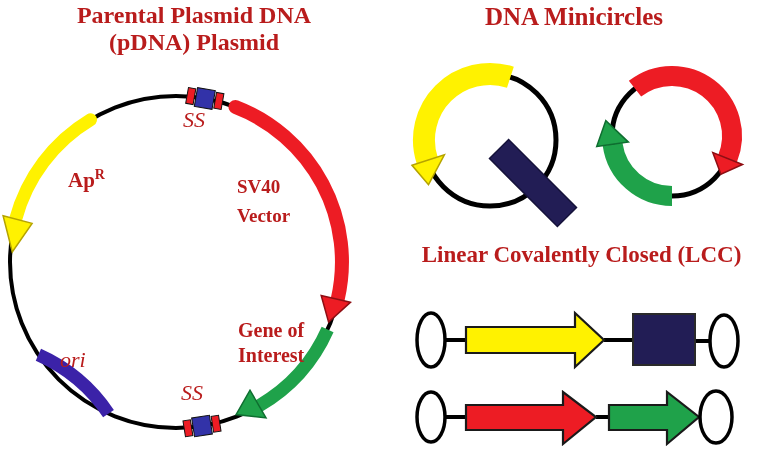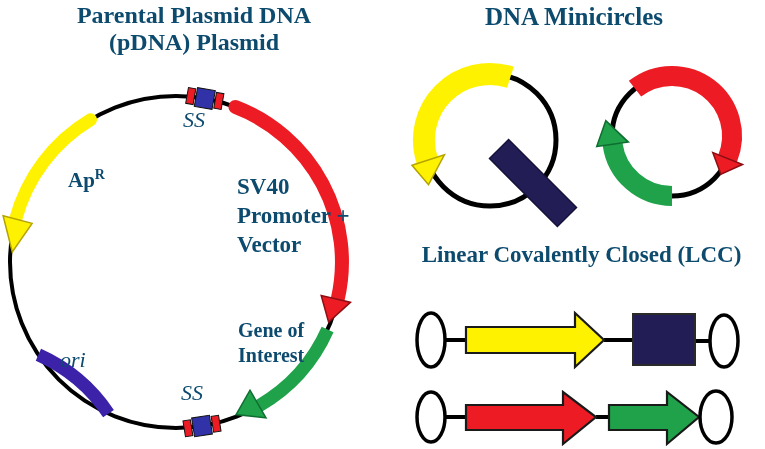--- a/index.html
+++ b/index.html
@@ -1,26 +1,26 @@
 <!DOCTYPE html>
 <html><head>
 <meta charset="utf-8">
 <style>
   html,body{margin:0;padding:0;}
   body{width:765px;height:449px;background:#ffffff;position:relative;overflow:hidden;
        font-family:"Liberation Serif","DejaVu Serif",serif;}
   #canvas{position:absolute;left:0;top:0;}
-  .t{position:absolute;color:#0c4a6e;white-space:nowrap;}
+  .t{position:absolute;color:#b91c1c;white-space:nowrap;}
   .title{font-weight:bold;text-align:center;}
   #title-left{left:8px;top:2px;width:372px;font-size:24px;line-height:27px;}
   #title-mini{left:400px;top:4px;width:348px;font-size:25px;line-height:26px;}
   #title-lcc{left:398px;top:241px;width:367px;font-size:23px;line-height:28px;}
   #label-apr{left:56px;top:167px;font-size:21px;font-weight:bold;margin-left:12px;}
   #label-apr sup{font-size:14px;}
-  #label-sv40{left:237px;top:172px;font-size:23px;font-weight:bold;line-height:29px;}
+  #label-sv40{left:237px;top:172px;font-size:19px;font-weight:bold;line-height:29px;}
   #label-gene{left:238px;top:318px;font-size:20px;font-weight:bold;line-height:25px;}
   #label-ori{left:60px;top:347px;font-size:22px;font-style:italic;}
   .ss-label{font-size:22px;font-style:italic;}
   #label-ss-top{left:183px;top:107px;}
   #label-ss-bottom{left:181px;top:380px;}
 </style>
 </head>
 <body>
 
 <svg id="canvas" width="765" height="449" viewBox="0 0 765 449">
@@ -95,21 +95,20 @@
 <div class="t title" id="title-mini">DNA Minicircles</div>
 
 <div class="t title" id="title-lcc">
   <div>Linear Covalently Closed (LCC)</div>
 </div>
 
 <div class="t" id="label-apr"><span>Ap</span><sup>R</sup></div>
 
 <div class="t" id="label-sv40">
   <div>SV40</div>
-  <div>Promoter +</div>
   <div>Vector</div>
 </div>
 
 <div class="t" id="label-gene">
   <div>Gene of</div>
   <div>Interest</div>
 </div>
 
 <div class="t" id="label-ori">ori</div>
 

